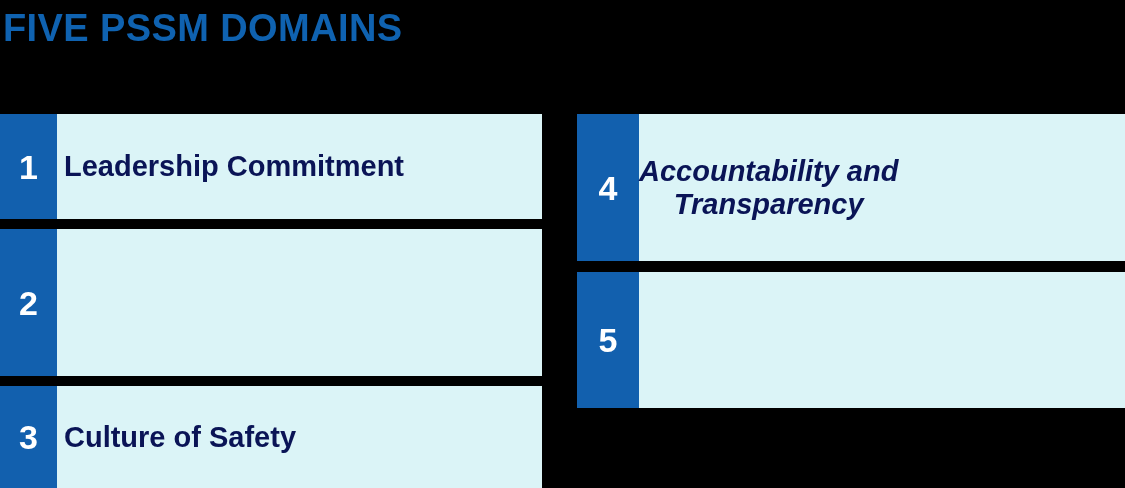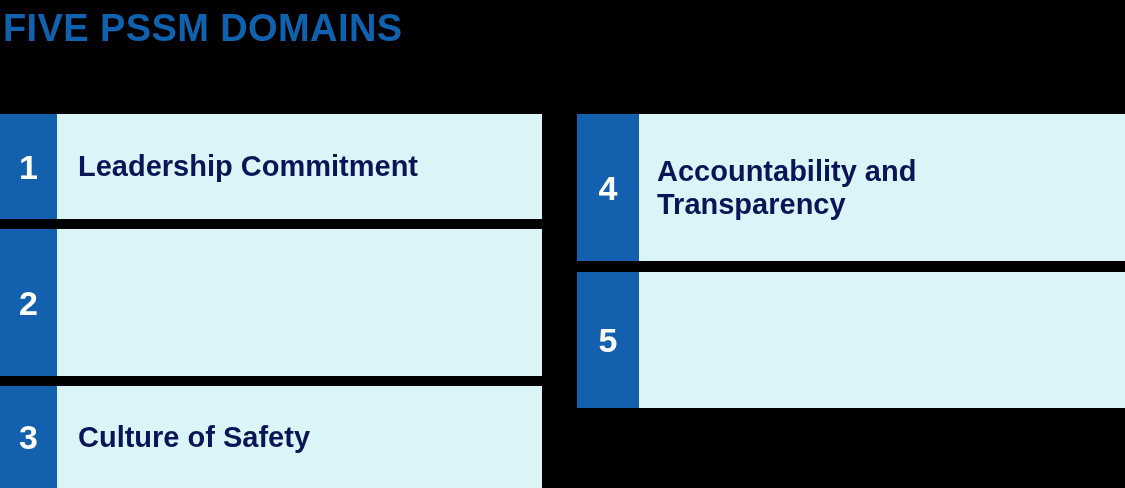--- a/index.html
+++ b/index.html
@@ -14,20 +14,21 @@
     overflow: hidden;
     font-family: "Liberation Sans", sans-serif;
     -webkit-font-smoothing: antialiased;
   }
 
   .canvas {
     position: relative;
     width: 1125px;
     height: 488px;
     background: #000000;
+    text-align: center;
   }
 
   
   .page-title {
     position: absolute;
     left: 3px;
     top: 6px;
     font-size: 38px;
     font-weight: bold;
     letter-spacing: 0.4px;
@@ -76,26 +77,26 @@
     color: #0A1456;
     font-weight: bold;
     font-size: 29px;
     line-height: 33px;
     white-space: pre-line;
   }
 
   
   .column-left .domain-row { left: 0; width: 542px; }
   .column-left .num-block  { width: 57px; }
-  .column-left .label-area { padding-left: 21px; padding-right: 10px; }
+  .column-left .label-area { padding-left: 7px; padding-right: 10px; }
 
   
   .column-right .domain-row { left: 0; width: 548px; }
   .column-right .num-block  { width: 62px; }
-  .column-right .label-area { padding-left: 18px; padding-right: 10px; }
+  .column-right .label-area { padding-right: 10px; font-style: italic; }
 
   
   #row-1 { top: 114px; height: 105px; }
   #row-2 { top: 229px; height: 147px; }
   #row-3 { top: 386px; height: 102px; }
 
   #row-4 { top: 114px; height: 147px; }
   #row-5 { top: 272px; height: 136px; }
 </style>
 </head>

